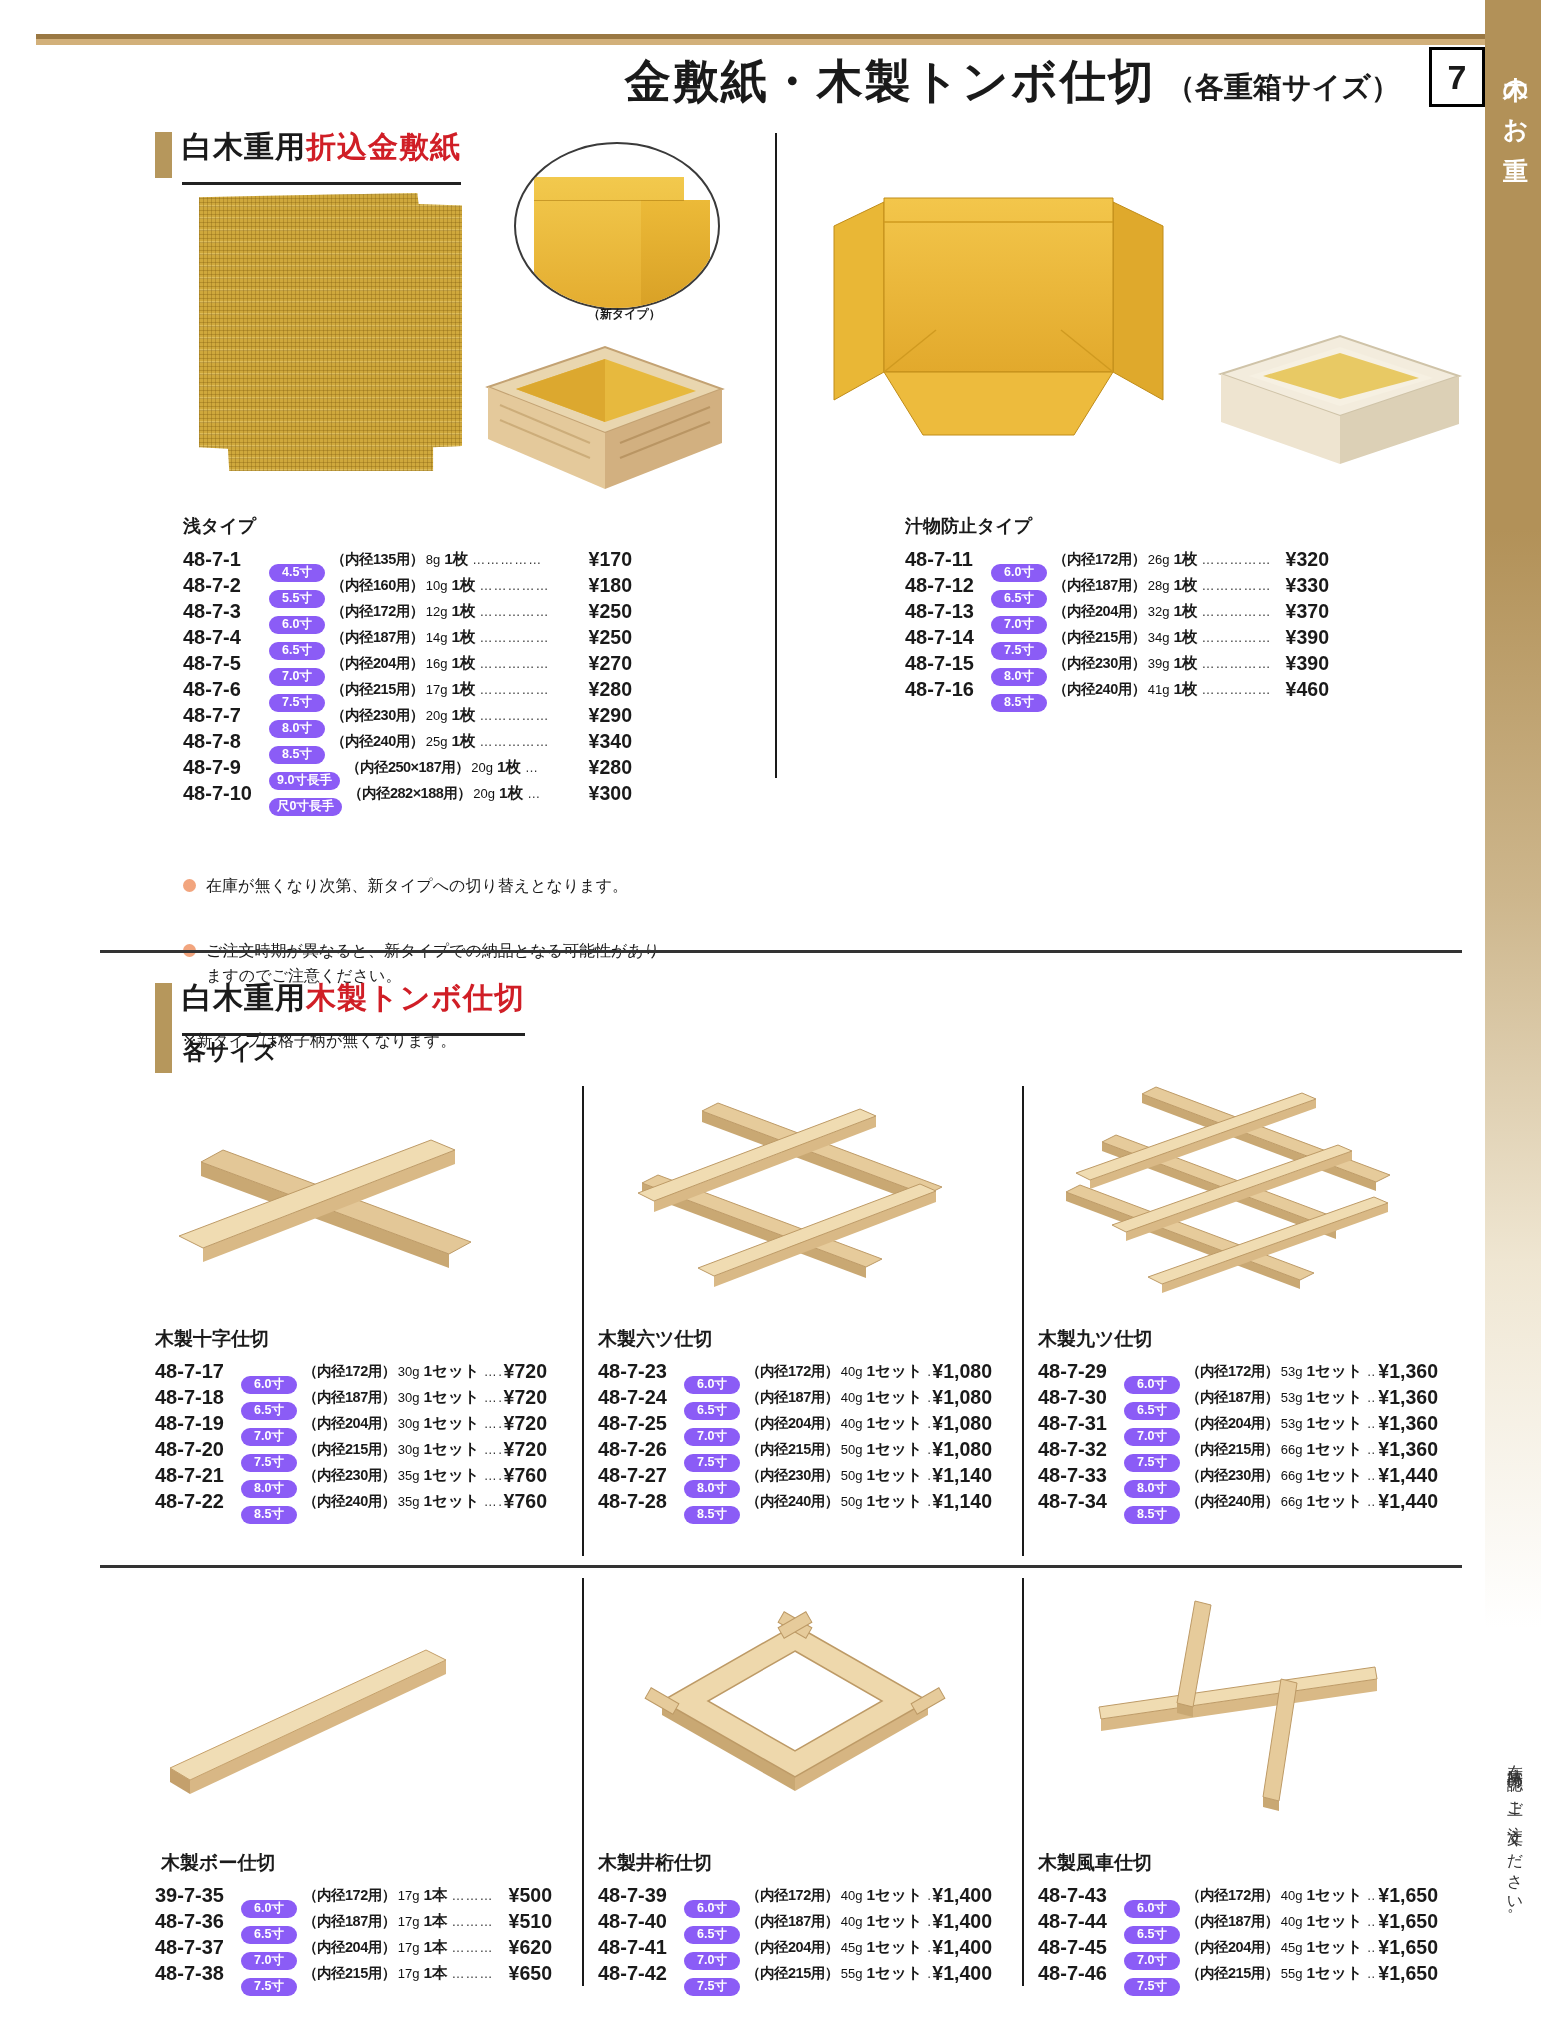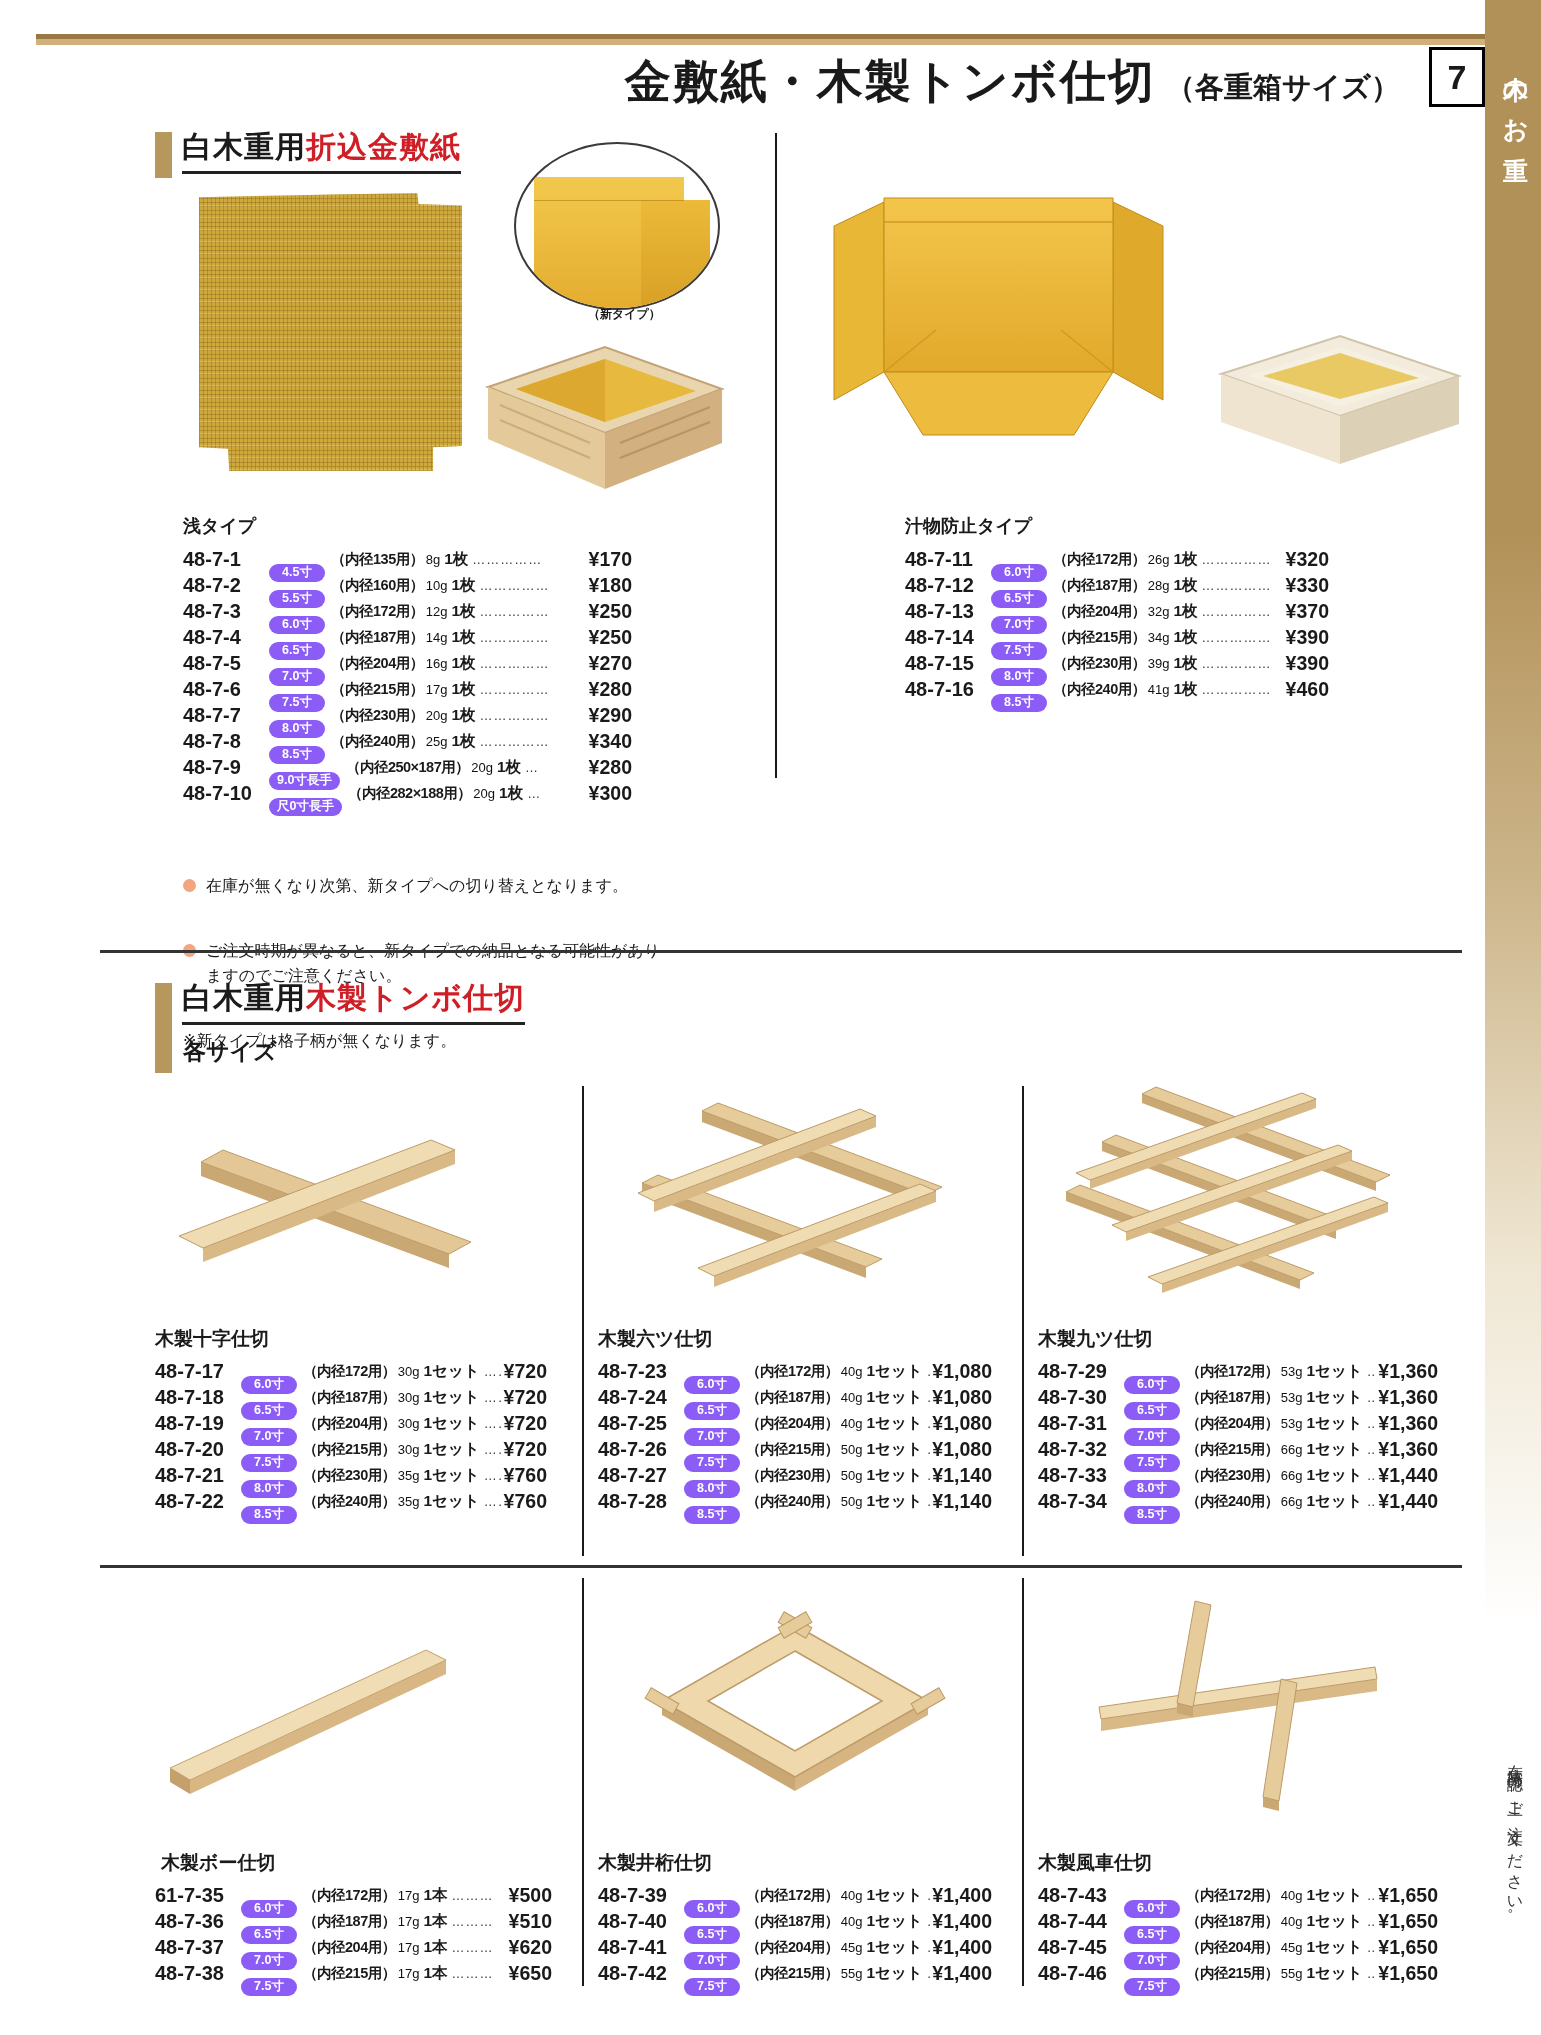--- a/index.html
+++ b/index.html
@@ -17,21 +17,21 @@
             display:flex;align-items:center;justify-content:center;font-size:34px;font-weight:800;}
   .side-tab{right:0;top:0;width:56px;height:2035px;
             background:linear-gradient(#b29158 0,#b29158 26%,#cdb68c 44%,#efe6d2 62%,#fff 80%);}
   .side-tab-label{writing-mode:vertical-rl;color:#fff;font-size:25px;letter-spacing:8px;
                   position:absolute;top:56px;left:15px;font-weight:600;}
   .side-note{right:16px;top:1752px;writing-mode:vertical-rl;font-size:16px;letter-spacing:3.5px;color:#333;}
 
   
   .gold-bar{width:17px;background:#b6975c;}
   .sec-head{font-size:30px;font-weight:800;letter-spacing:1px;border-bottom:3px solid #222;
-            padding-bottom:3px;white-space:nowrap;}
+            padding-bottom:14px;white-space:nowrap;}
   .sec-head .red{color:#d01e26;}
   .sub-size{font-size:23px;font-weight:700;}
 
   
   .list-title{font-size:18px;font-weight:800;white-space:nowrap;}
   .col-title{font-size:19px;font-weight:800;white-space:nowrap;}
   .plist{display:block;}
   .row{display:flex;align-items:center;height:26px;white-space:nowrap;}
   .code{width:86px;font-size:20px;font-weight:700;flex:0 0 auto;}
   .badge{background:#8b5cf6;color:#fff;font-size:12.5px;font-weight:700;border-radius:10px;
@@ -581,21 +581,21 @@
     <polygon points="102,128 118,132 118,142 102,138" fill="#c9a873"></polygon>
     <polygon points="120,26 136,30 118,132 102,128" fill="#e6cb9b" stroke="#bd9a66" stroke-width="1"></polygon>
     <polygon points="188,222 204,226 204,236 188,232" fill="#c9a873"></polygon>
     <polygon points="206,104 222,108 204,226 188,222" fill="#e6cb9b" stroke="#bd9a66" stroke-width="1"></polygon>
   </svg>
 
   <div class="abs col-title" style="left:161px;top:1850px">木製ボー仕切</div>
   <div class="abs plist" style="left:155px;top:1882px;width:397px">
 
       <div class="row">
-        <span class="code">61-7-35</span>
+        <span class="code">39-7-35</span>
         <span class="badge">6.0寸</span>
         <span class="spec">（内径172用）</span>
         <span class="wt">17g</span>
         <span class="unit">1本</span>
         <span class="dots">………</span>
         <span class="price">¥500</span>
       </div>
 
       <div class="row">
         <span class="code">48-7-36</span>

